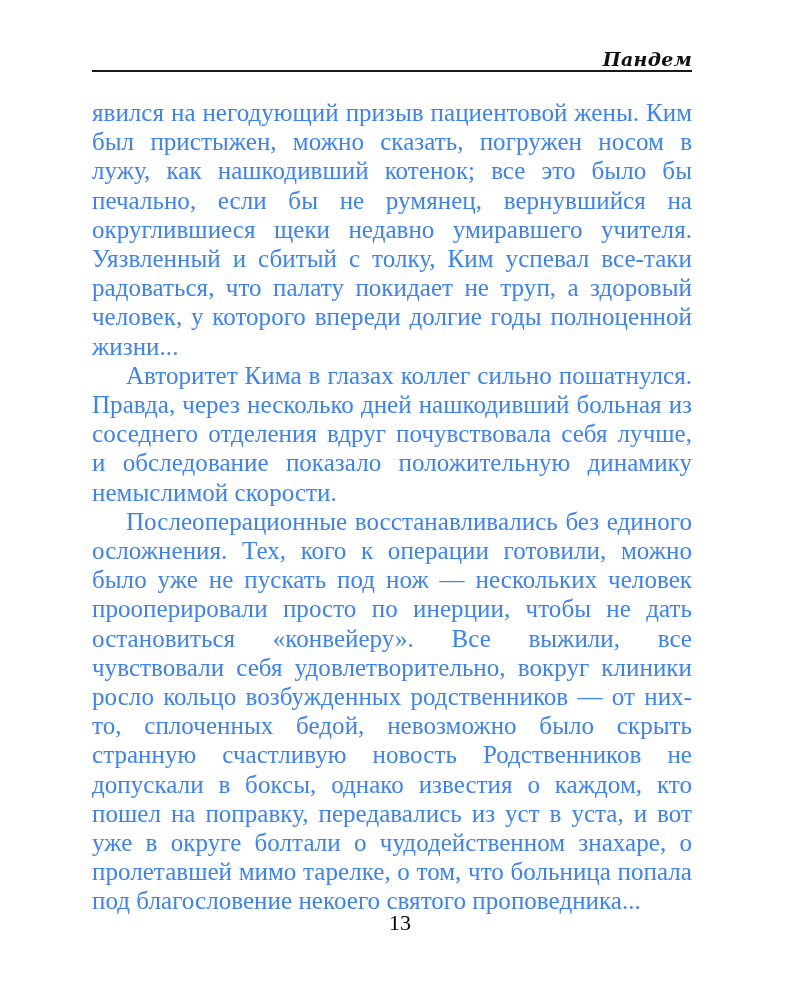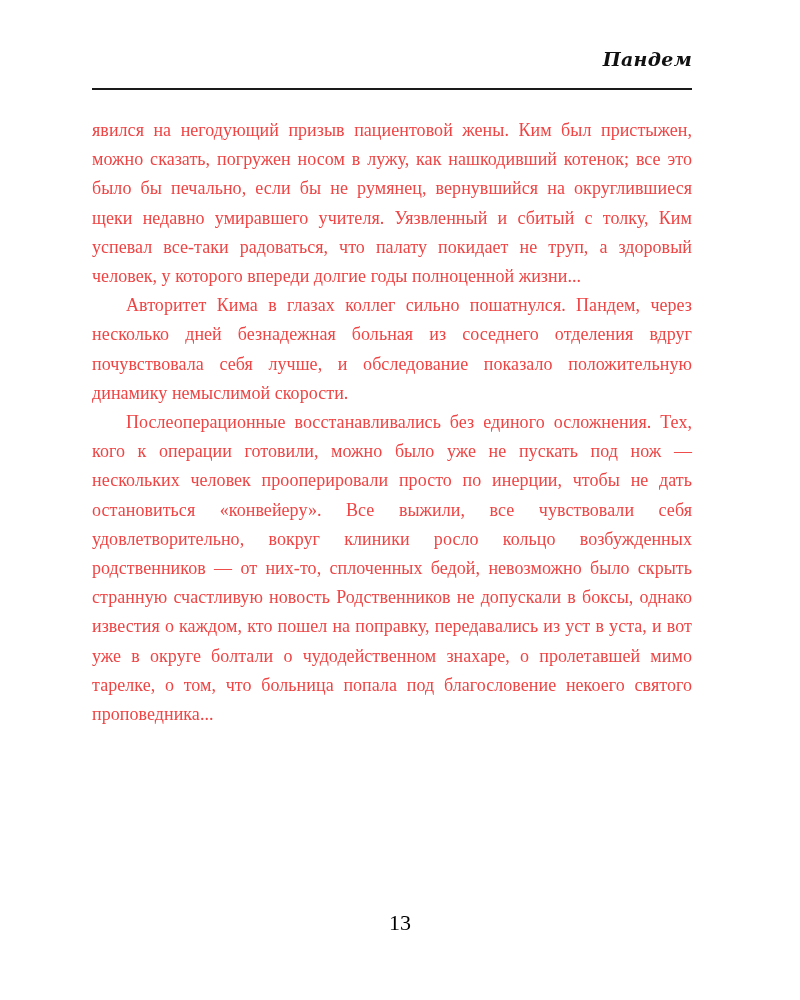--- a/index.html
+++ b/index.html
@@ -28,35 +28,35 @@
     width: 600px;
   }
   .header {
     text-align: right;
     font-family: "DejaVu Serif", serif;
     font-weight: bold;
     font-style: italic;
     font-size: 19px;
     letter-spacing: 0.3px;
     color: #111111;
-    padding-bottom: 18px;
+    padding-bottom: 0;
   }
   .header-rule {
     border-bottom: 2px solid #1a1a1a;
     width: 100%;
     margin-bottom: 26px;
   }
   .body-text p {
     margin: 0;
-    font-size: 18px;
+    font-size: 25px;
     line-height: 29.2px;
     text-align: justify;
     text-justify: inter-word;
     hyphens: manual;
-    color: #ef4444;
+    color: #3b82f6;
     letter-spacing: 0.05px;
   }
   .body-text p.indent {
     text-indent: 34px;
   }
   .folio {
     position: absolute;
     left: 0;
     right: 0;
     top: 893px;
@@ -72,21 +72,21 @@
 
 <div class="page">
 
   <div class="content">
 
     <div class="header">Пандем</div>
     <div class="header-rule"></div>
 
     <div class="body-text">
       <p>явился на негодующий призыв пациентовой жены. Ким был пристыжен, можно сказать, погружен носом в лужу, как нашкодивший котенок; все это было бы печально, если бы не румянец, вернувшийся на округлившиеся щеки недавно умиравшего учителя. Уязвленный и сбитый с толку, Ким успевал все-таки радоваться, что палату покидает не труп, а здоровый человек, у которого впереди долгие годы полноценной жизни...</p>
-      <p class="indent">Авторитет Кима в глазах коллег сильно пошатнулся. Пандем, через несколько дней безнадежная больная из соседнего отделения вдруг почувствовала себя лучше, и обследование показало положительную динамику немыслимой скорости.</p>
+      <p class="indent">Авторитет Кима в глазах коллег сильно пошатнулся. Правда, через несколько дней нашкодивший больная из соседнего отделения вдруг почувствовала себя лучше, и обследование показало положительную динамику немыслимой скорости.</p>
       <p class="indent">Послеоперационные восстанавливались без единого осложнения. Тех, кого к операции готовили, можно было уже не пускать под нож — нескольких человек прооперировали просто по инерции, чтобы не дать остановиться «конвейеру». Все выжили, все чувствовали себя удовлетворительно, вокруг клиники росло кольцо возбужденных родственников — от них-то, сплоченных бедой, невозможно было скрыть странную счастливую новость Родственников не допускали в боксы, однако известия о каждом, кто пошел на поправку, передавались из уст в уста, и вот уже в округе болтали о чудодейственном знахаре, о пролетавшей мимо тарелке, о том, что больница попала под благословение некоего святого проповедника...</p>
     </div>
 
   </div>
 
   <div class="folio">13</div>
 
 </div>
 
 </body></html>

